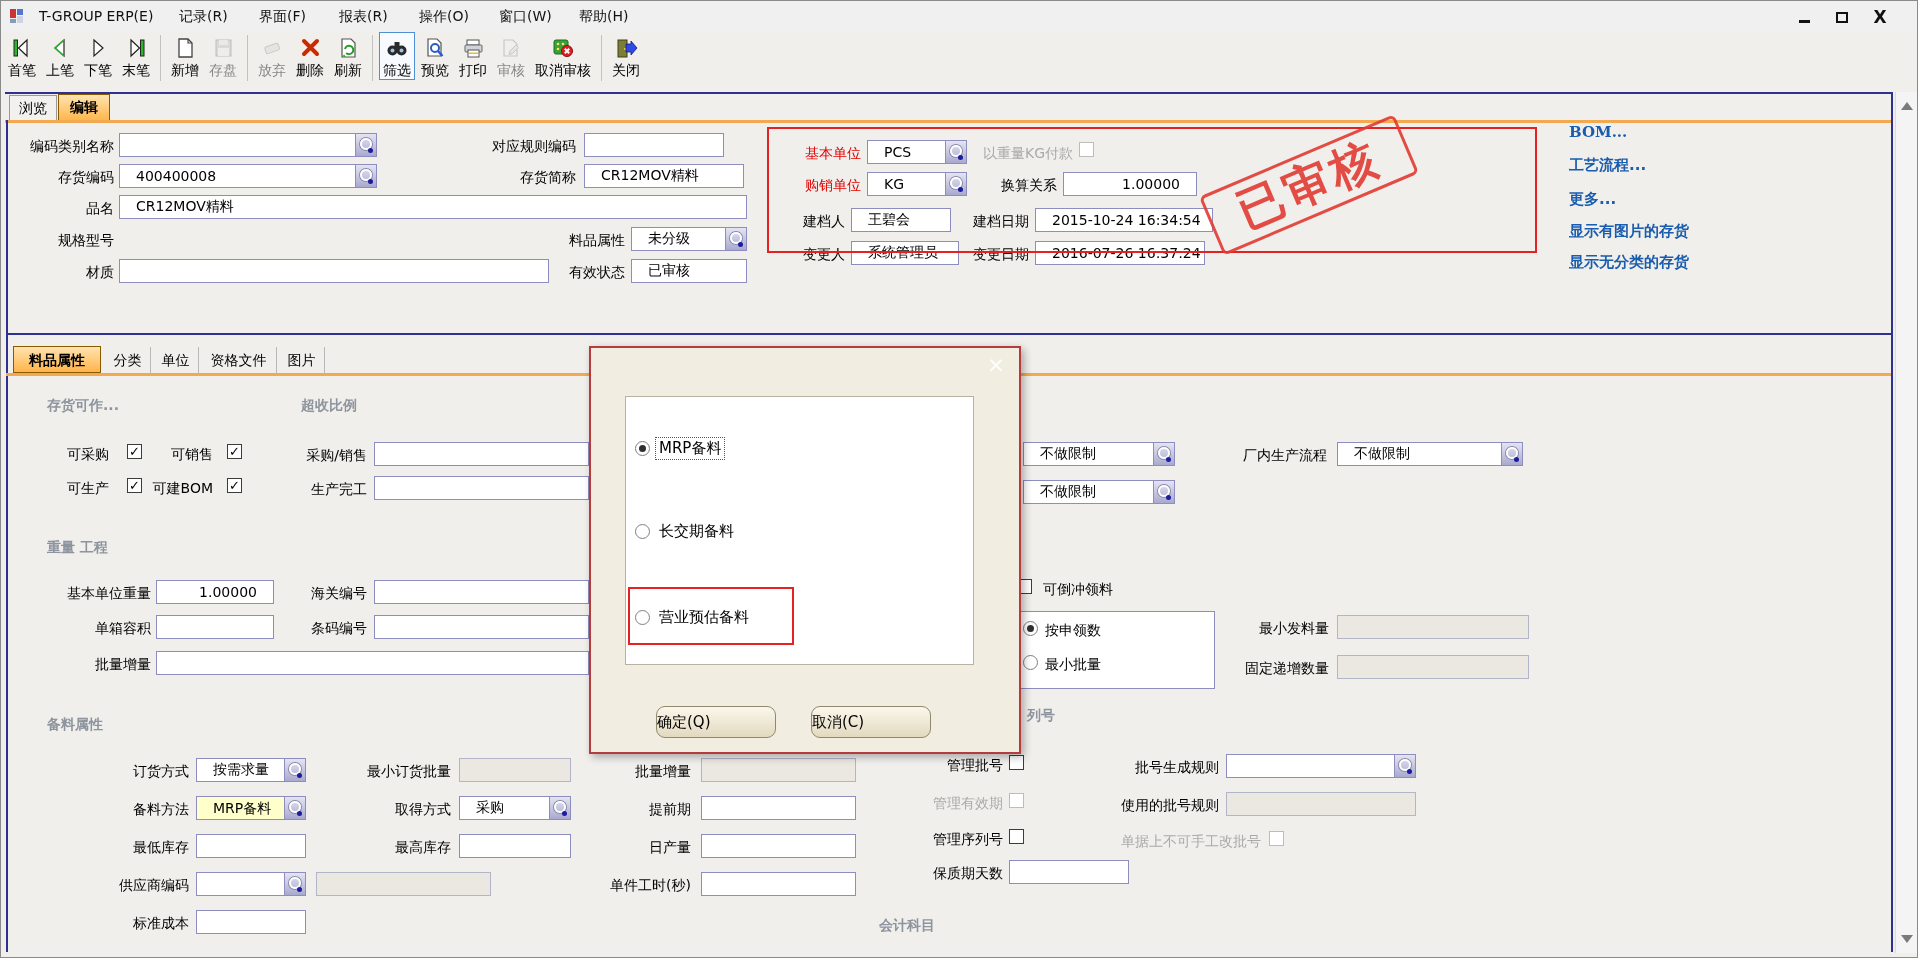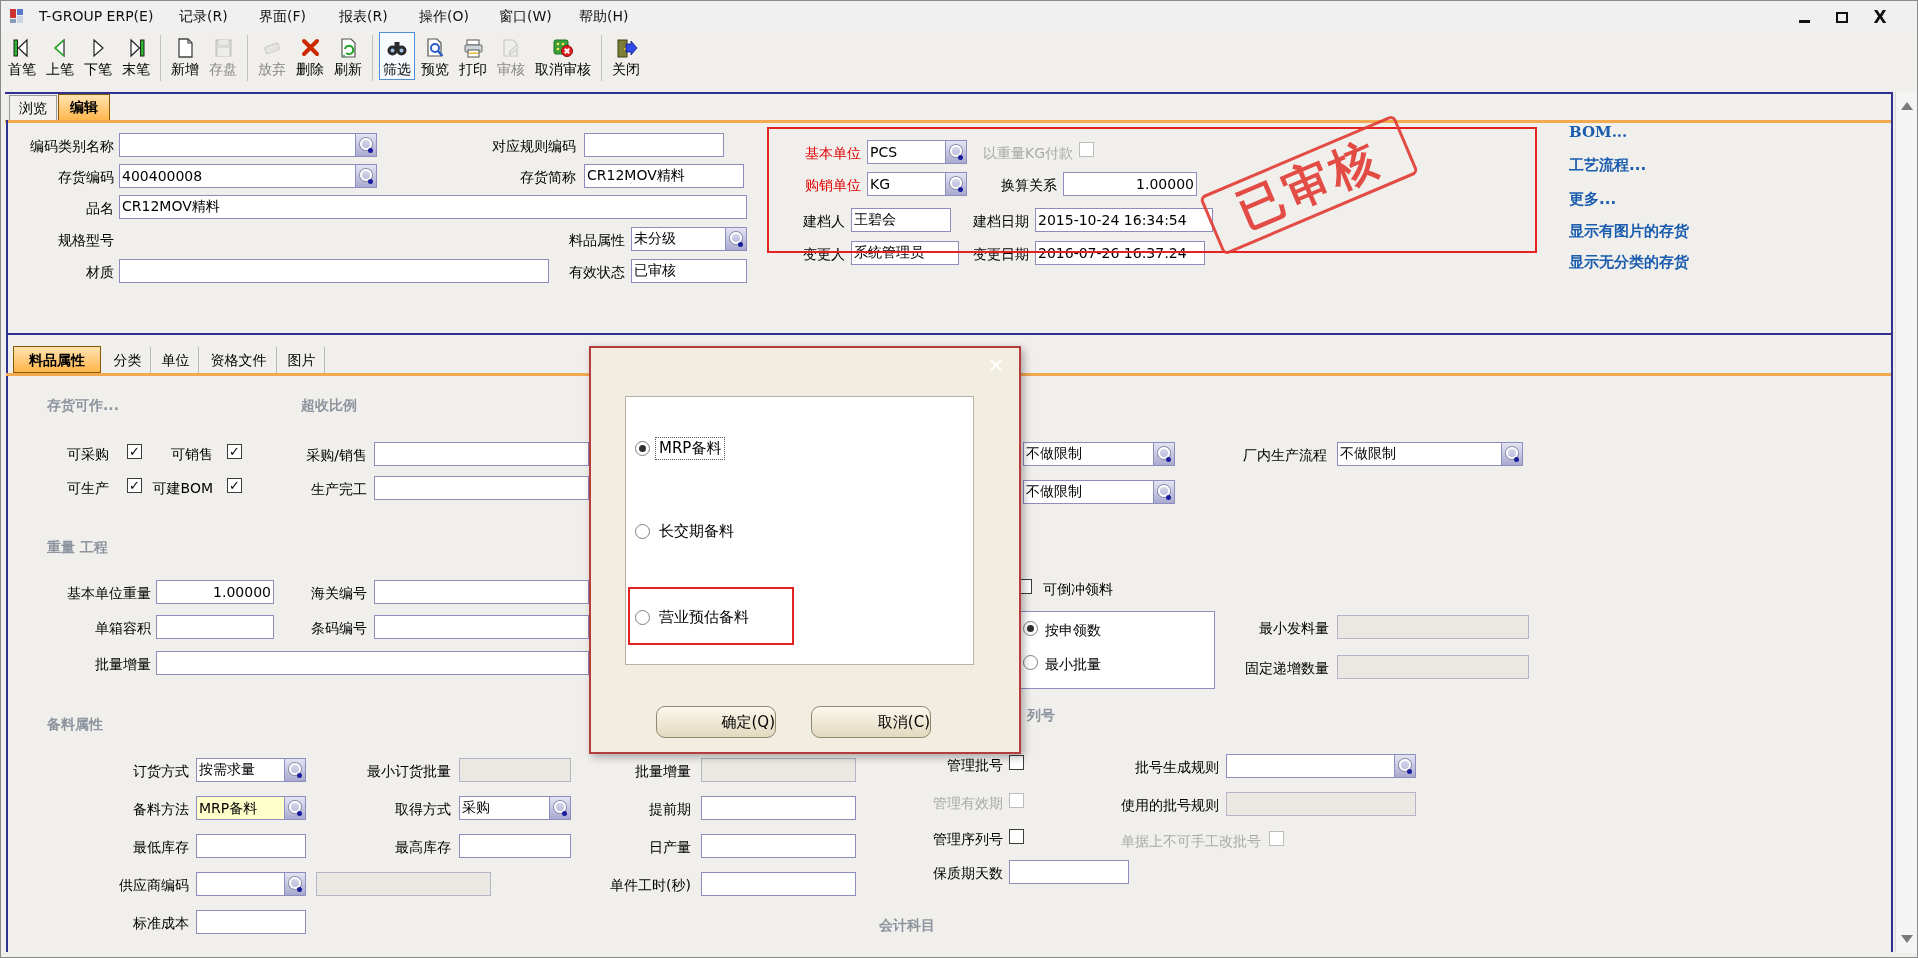--- a/index.html
+++ b/index.html
@@ -5,40 +5,40 @@
   html,body{margin:0;padding:0;background:#d4d4d4;font-family:"DejaVu Sans","Liberation Sans",sans-serif;}
   .screen{position:relative;width:1918px;height:958px;background:#f0efec;border:1px solid #8a8a8a;overflow:hidden;box-sizing:border-box;}
   .abs{position:absolute;}
   
   .menubar{position:absolute;left:0;top:0;width:1918px;height:30px;background:#f0f0f0;}
   .menu-item{position:absolute;top:0;height:30px;line-height:30px;font-size:14px;color:#111;padding:0 6px;white-space:nowrap;}
   
   .toolbar{position:absolute;left:2px;top:30px;height:60px;display:flex;align-items:flex-start;}
   .tbtn{display:flex;flex-direction:column;align-items:center;justify-content:flex-start;padding:2px 3px 0 3px;margin:1px 1px;border:1px solid transparent;}
   .tbtn .ico{height:26px;display:flex;align-items:center;justify-content:center;}
-  .tbtn .tlabel{font-size:14px;line-height:18px;color:#000;white-space:nowrap;font-family:Liberation Mono, monospace;}
+  .tbtn .tlabel{font-size:14px;line-height:18px;color:#000;white-space:nowrap;}
   .tbtn.disabled{opacity:.45;filter:grayscale(1);}
   .tbtn.selected{border:1px solid #4f8fd4;background:#f7faff;}
   .tsep{width:1px;height:46px;background:#c2c2c2;margin:4px 5px 0 5px;}
   
   .hline-navy{position:absolute;background:#2e3192;height:2px;}
   .vline-navy{position:absolute;background:#2e3192;width:2px;}
   .hline-orange{position:absolute;background:#f2a94f;height:3px;}
   
   .tab{position:absolute;height:26px;line-height:24px;text-align:center;font-size:14px;border:1px solid #9a9a9a;border-bottom:none;background:#f2f1ee;box-sizing:border-box;}
   .tab.active{background:linear-gradient(#ffe3b0,#ffb54a);border:1px solid #8a5a00;border-bottom:none;font-weight:bold;}
   .dtab{position:absolute;height:27px;line-height:26px;text-align:center;font-size:14px;color:#000;border-right:1px solid #b8b8b8;box-sizing:border-box;}
   .dtab.active{background:linear-gradient(#ffe3b0,#ffb54a);border:1px solid #8a5a00;font-weight:bold;}
   
   .lb{position:absolute;height:22px;line-height:22px;font-size:14px;color:#000;text-align:right;white-space:nowrap;}
   .lb.left{text-align:left;}
   .lb.red{color:#e00000;}
   .lb.gray{color:#a9a9a9;}
   .bx,.fw{position:absolute;height:24px;background:#fff;border:1px solid #8d8dc0;box-sizing:border-box;display:flex;align-items:center;}
-  .bx .v,.fw .v{flex:1;padding:0 2px;font-size:14px;white-space:nowrap;overflow:hidden;}
+  .bx .v,.fw .v{flex:1;padding:0 16px;font-size:14px;white-space:nowrap;overflow:hidden;}
   .v.num{text-align:right;}
   .v.yellow{background:#ffffcc;align-self:stretch;line-height:22px;}
   .bx.dis,.fw.dis{background:#eae8e0;border-color:#b4b4c8;}
   .mag{width:20px;align-self:stretch;background:linear-gradient(#e4e4f4,#a9a9cf);border-left:1px solid #8d8dc0;position:relative;flex:0 0 20px;}
   .mag::before{content:"";position:absolute;left:4px;top:4px;width:8px;height:8px;border:2px solid #fdfdfd;border-radius:50%;box-shadow:0 0 0 1px #8a8aa8;}
   .mag::after{content:"";position:absolute;right:3px;bottom:3px;width:5px;height:5px;background:#1c1c9e;border-radius:50%;}
   
   .cb{position:absolute;width:15px;height:15px;background:#fff;border:1px solid #3c3c3c;box-sizing:border-box;font-size:13px;line-height:13px;text-align:center;color:#000;}
   .cb.checked::before{content:"✓";}
   .cb.gray{border-color:#bcbcbc;}
@@ -48,21 +48,21 @@
   .redbox{position:absolute;border:2px solid #e32222;z-index:8;pointer-events:none;}
   .link{position:absolute;font-size:15px;font-weight:bold;color:#1a5cad;white-space:nowrap;}
   .stamp{position:absolute;left:1202px;top:152px;width:206px;height:58px;border:3px solid #e23b33;border-radius:6px;color:#e23b33;font-size:46px;font-weight:bold;text-align:center;line-height:56px;letter-spacing:4px;transform:rotate(-23deg);opacity:.9;z-index:9;}
   
   .dialog{position:absolute;left:588px;top:345px;width:432px;height:408px;background:#f1ede1;border:2px solid #b43c3c;box-sizing:border-box;box-shadow:3px 3px 8px rgba(0,0,0,.3);z-index:50;}
   .dlg-title{position:absolute;left:0;top:0;right:0;height:36px;background:linear-gradient(#d04a52,#b22c34);color:#fff;font-size:15px;line-height:36px;padding-left:14px;box-sizing:border-box;}
   .dlg-close{position:absolute;right:10px;top:4px;width:26px;height:26px;color:#fff;font-size:21px;line-height:26px;text-align:center;}
   .dlg-list{position:absolute;left:34px;top:48px;width:349px;height:269px;background:#fff;border:1px solid #b9b2a4;box-sizing:border-box;}
   .dlg-opt{position:absolute;font-size:15px;color:#000;white-space:nowrap;}
   .dlg-opt.focus{border:1px dotted #555;padding:1px 3px;}
-  .dlg-btn{position:absolute;width:120px;height:32px;background:linear-gradient(#fbf7eb,#e2d9bf);border:1px solid #8f8a6f;border-radius:9px;font-size:15px;text-align:right;line-height:30px;box-sizing:border-box;}
+  .dlg-btn{position:absolute;width:120px;height:32px;background:linear-gradient(#fbf7eb,#e2d9bf);border:1px solid #8f8a6f;border-radius:9px;font-size:15px;text-align:left;line-height:30px;box-sizing:border-box;}
   
   .sb-track{position:absolute;left:1894px;top:91px;width:24px;height:861px;background:#f4f4f4;border-left:1px solid #dcdcdc;box-sizing:border-box;}
   .sb-btn{position:absolute;left:1896px;width:20px;height:20px;display:flex;align-items:center;justify-content:center;}
   .tri-up{width:0;height:0;border-left:6px solid transparent;border-right:6px solid transparent;border-bottom:8px solid #7a7a7a;}
   .tri-dn{width:0;height:0;border-left:6px solid transparent;border-right:6px solid transparent;border-top:8px solid #7a7a7a;}
   
   .winbtn{position:absolute;top:6px;width:26px;height:20px;display:flex;align-items:center;justify-content:center;}
   .ic-min{width:11px;height:3px;background:#111;margin-top:8px;}
   .ic-restore{position:relative;width:12px;height:11px;}
   .ic-restore::before{content:"";position:absolute;right:0;top:0;width:8px;height:7px;border:2px solid #111;}

